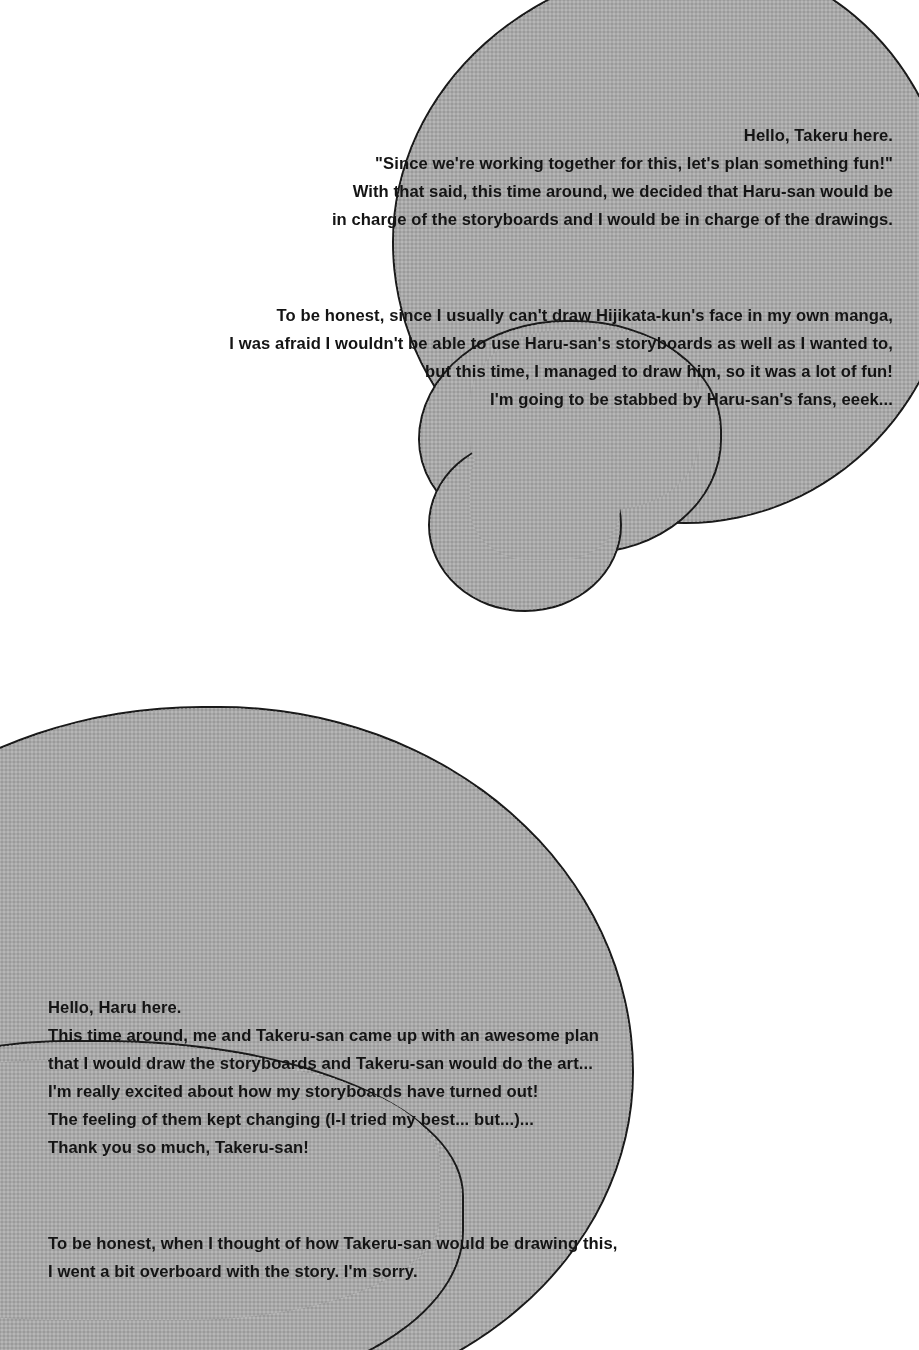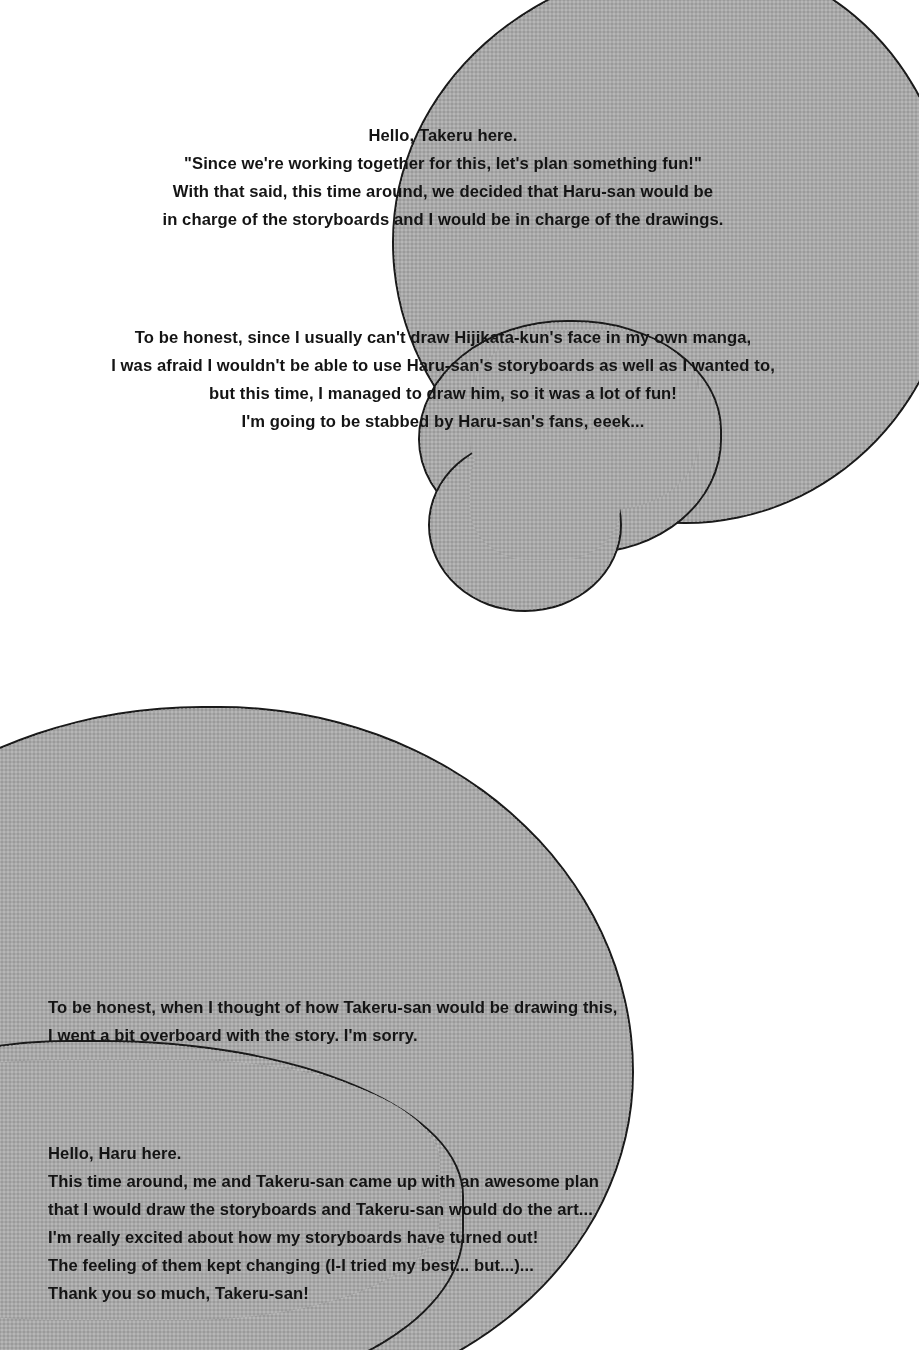--- a/index.html
+++ b/index.html
@@ -88,38 +88,38 @@
   .bubble-text {
     position: absolute;
     color: #141414;
     font-family: "Liberation Sans", sans-serif;
     font-weight: bold;
     letter-spacing: 0.1px;
     white-space: pre-wrap;
   }
 
   #text-top {
-    right: 36px;
+    right: 26px;
     top: 66px;
     width: 880px;
-    text-align: center;
+    text-align: right;
     font-size: 16.6px;
     line-height: 28px;
   }
 
   #text-bottom {
     left: 48px;
     top: 938px;
     width: 660px;
     text-align: left;
     font-size: 16.6px;
     line-height: 28px;
   }
 
-  .para + .para { margin-top: 34px; }
+  .para + .para { margin-top: 12px; }
 </style>
 </head>
 <body>
 
 <div id="page">
 
   <div>
     <div id="bubble-top-main" class="bubble-shape">
       <div class="tone"></div>
     </div>
@@ -153,24 +153,24 @@
       <div class="tone"></div>
     </div>
     <div id="bubble-bottom-lobe" class="bubble-shape">
       <div class="tone"></div>
     </div>
     <div class="seam" style="left:-200px; top:1060px; width:640px; height:260px; border-radius:40%;">
       <div class="tone"></div>
     </div>
 
     <div id="text-bottom" class="bubble-text">
-      <div class="para">To be honest, when I thought of how Takeru-san would be drawing this,
-I went a bit overboard with the story. I'm sorry.</div>
       <div class="para">Hello, Haru here.
 This time around, me and Takeru-san came up with an awesome plan
 that I would draw the storyboards and Takeru-san would do the art...
 I'm really excited about how my storyboards have turned out!
 The feeling of them kept changing (I-I tried my best... but...)...
 Thank you so much, Takeru-san!</div>
+      <div class="para">To be honest, when I thought of how Takeru-san would be drawing this,
+I went a bit overboard with the story. I'm sorry.</div>
     </div>
   </div>
 
 </div>
 
 </body></html>

